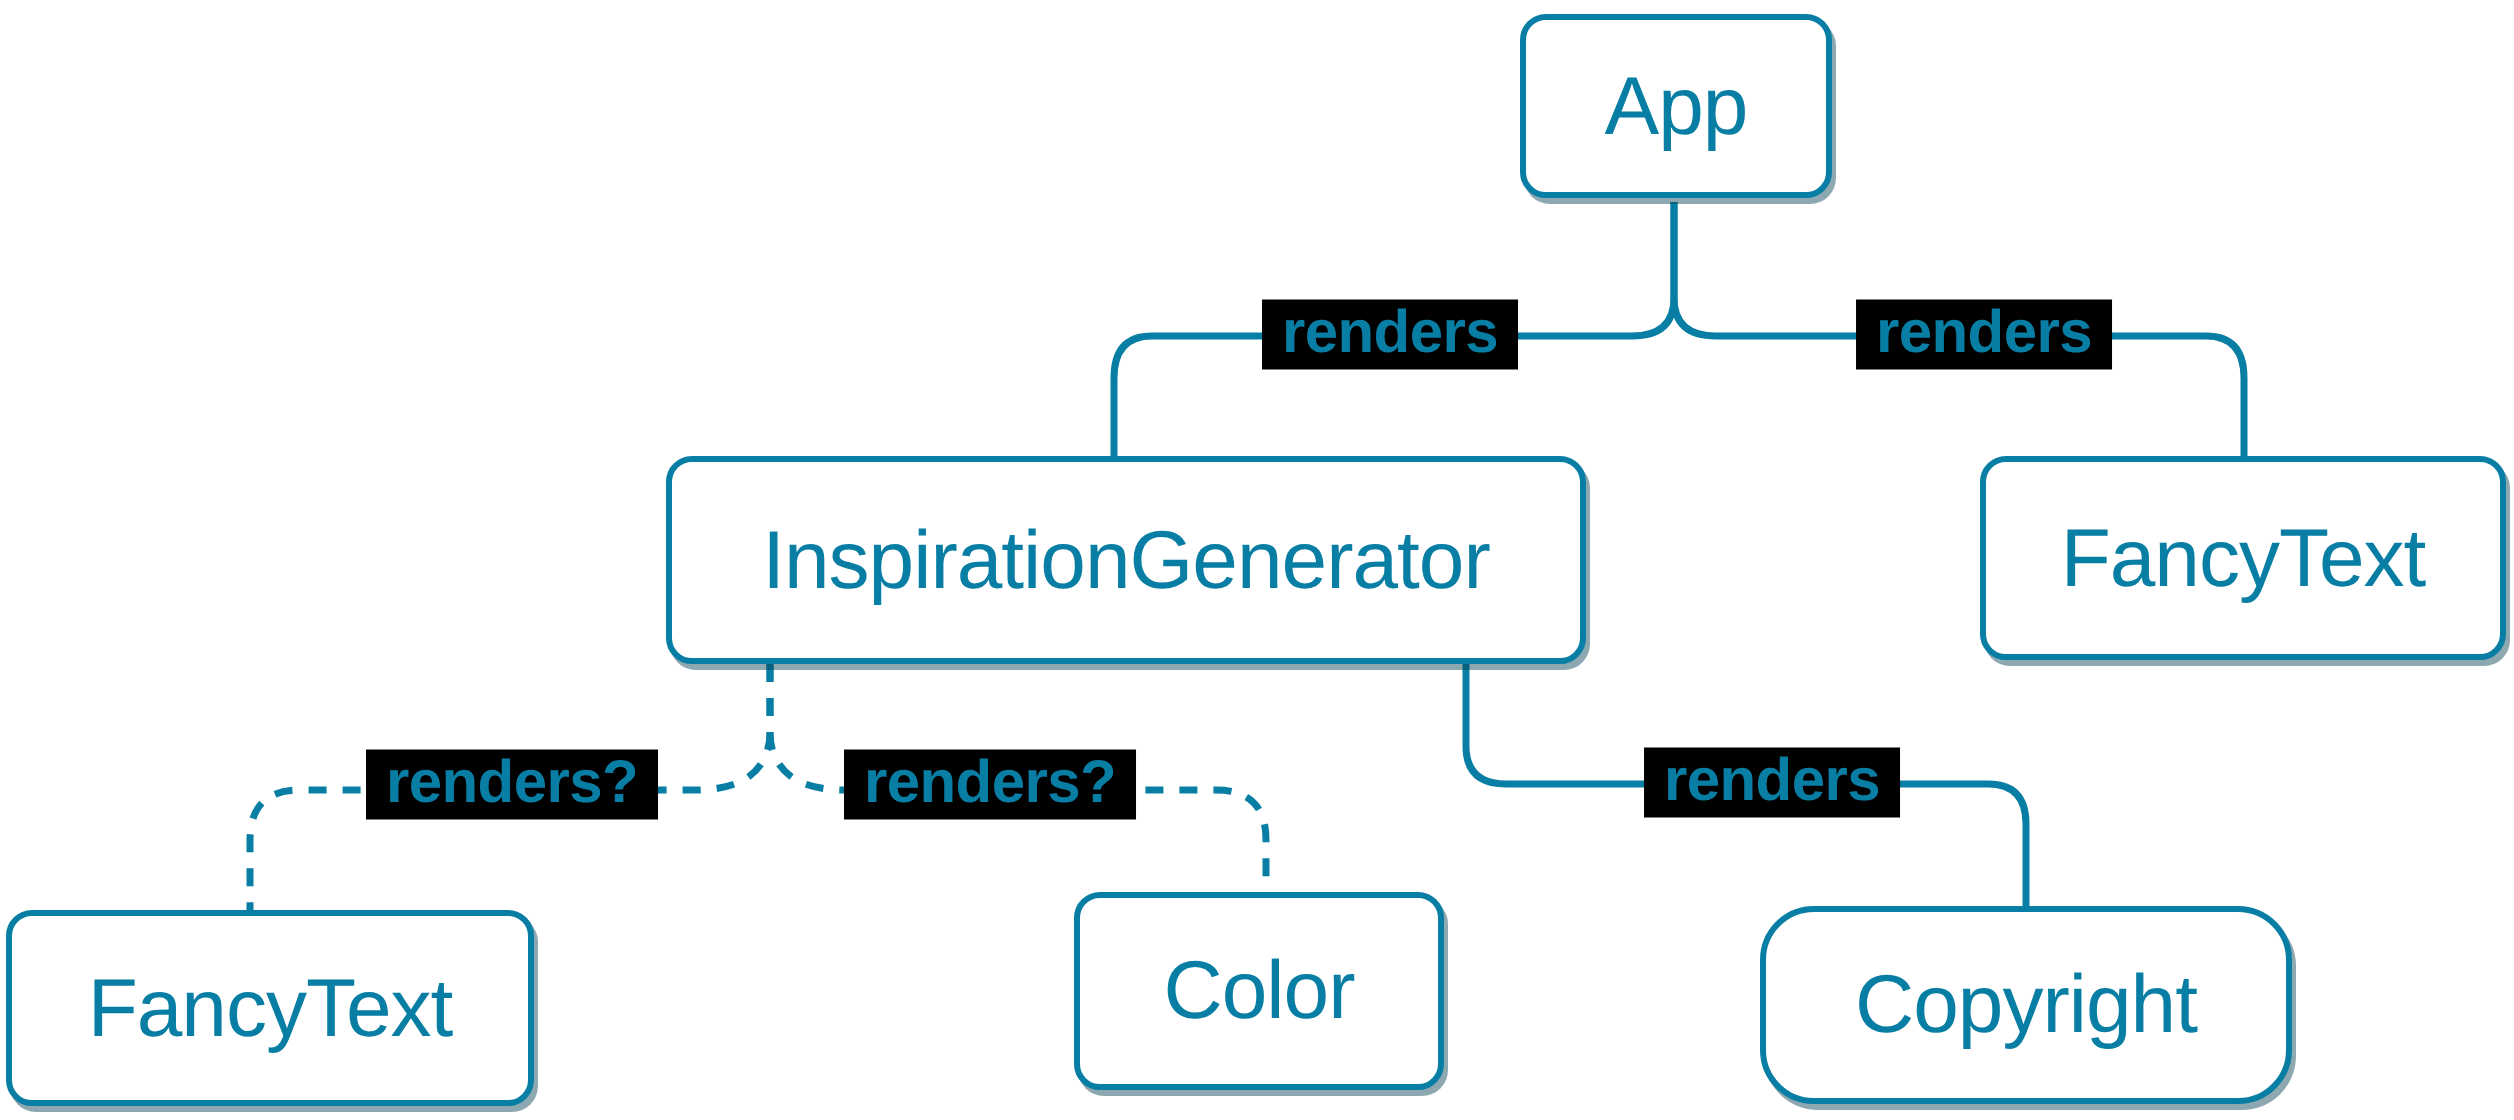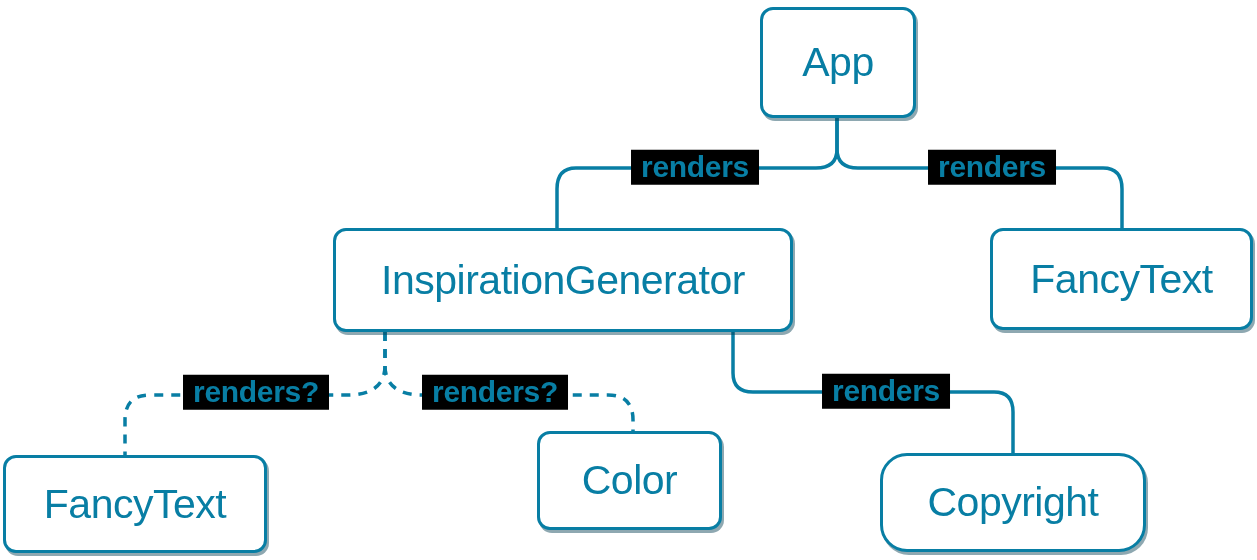--- a/index.html
+++ b/index.html
@@ -54,25 +54,25 @@
     color: #087ea4;
     font-size: 30px;
     font-weight: 600;
     letter-spacing: -0.3px;
     background: #000000;
     padding: 0 10px;
     line-height: 1.15;
     white-space: nowrap;
   }
   
-  #node-app               { left: 760px; top: 7px;   width: 156px; height: 111px; text-align: center; }
+  #node-app               { left: 760px; top: 7px;   width: 156px; height: 92px; text-align: center; }
   #node-inspiration       { left: 333px; top: 228px; width: 460px; height: 104px; }
   #node-fancy-text-top    { left: 990px; top: 228px; width: 263px; height: 102px; }
   #node-fancy-text-bottom { left: 3px;   top: 455px; width: 264px; height: 98px; }
-  #node-color             { left: 537px; top: 431px; width: 185px; height: 99px; }
+  #node-color             { left: 537px; top: 446px; width: 185px; height: 99px; }
   #node-copyright         { left: 880px; top: 453px; width: 266px; height: 99px; border-radius: 27px; }
   
   #edge-label-0 { left: 695px; top: 167px; }
   #edge-label-1 { left: 992px; top: 167px; }
   #edge-label-2 { left: 886px; top: 391px; }
   #edge-label-3 { left: 256px; top: 392px; }
   #edge-label-4 { left: 495px; top: 392px; }
 </style>
 </head>
 <body>

